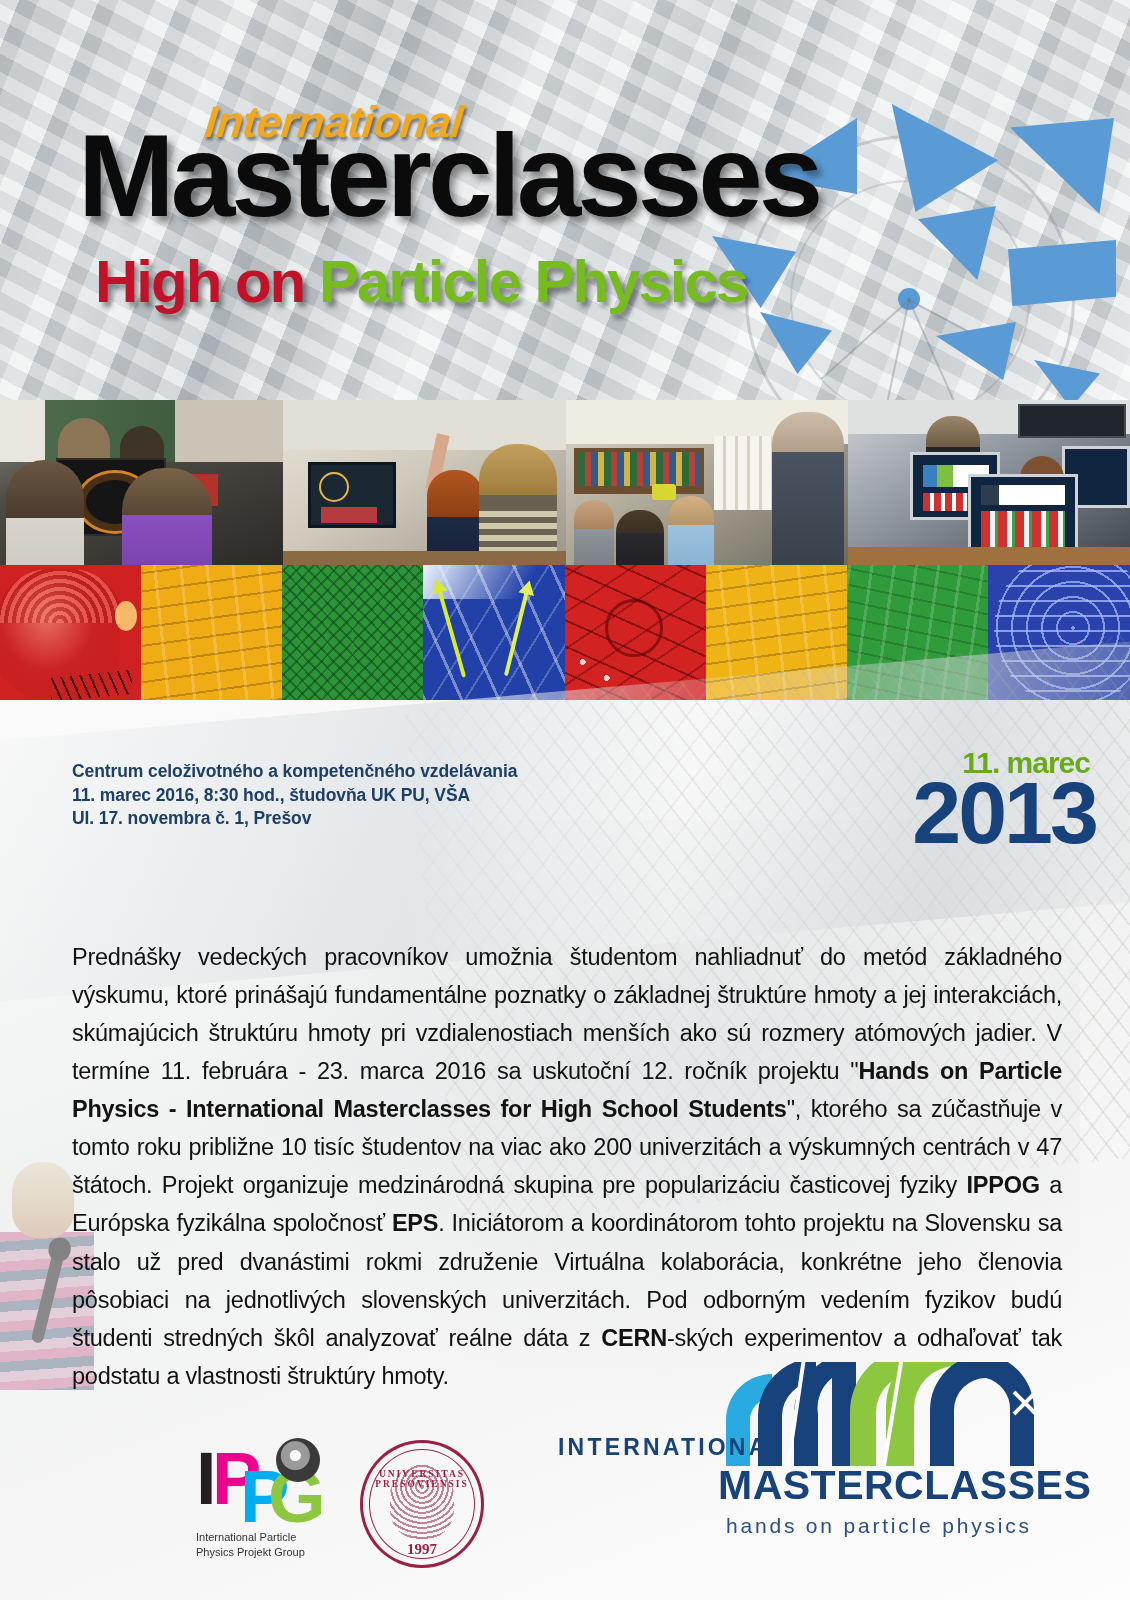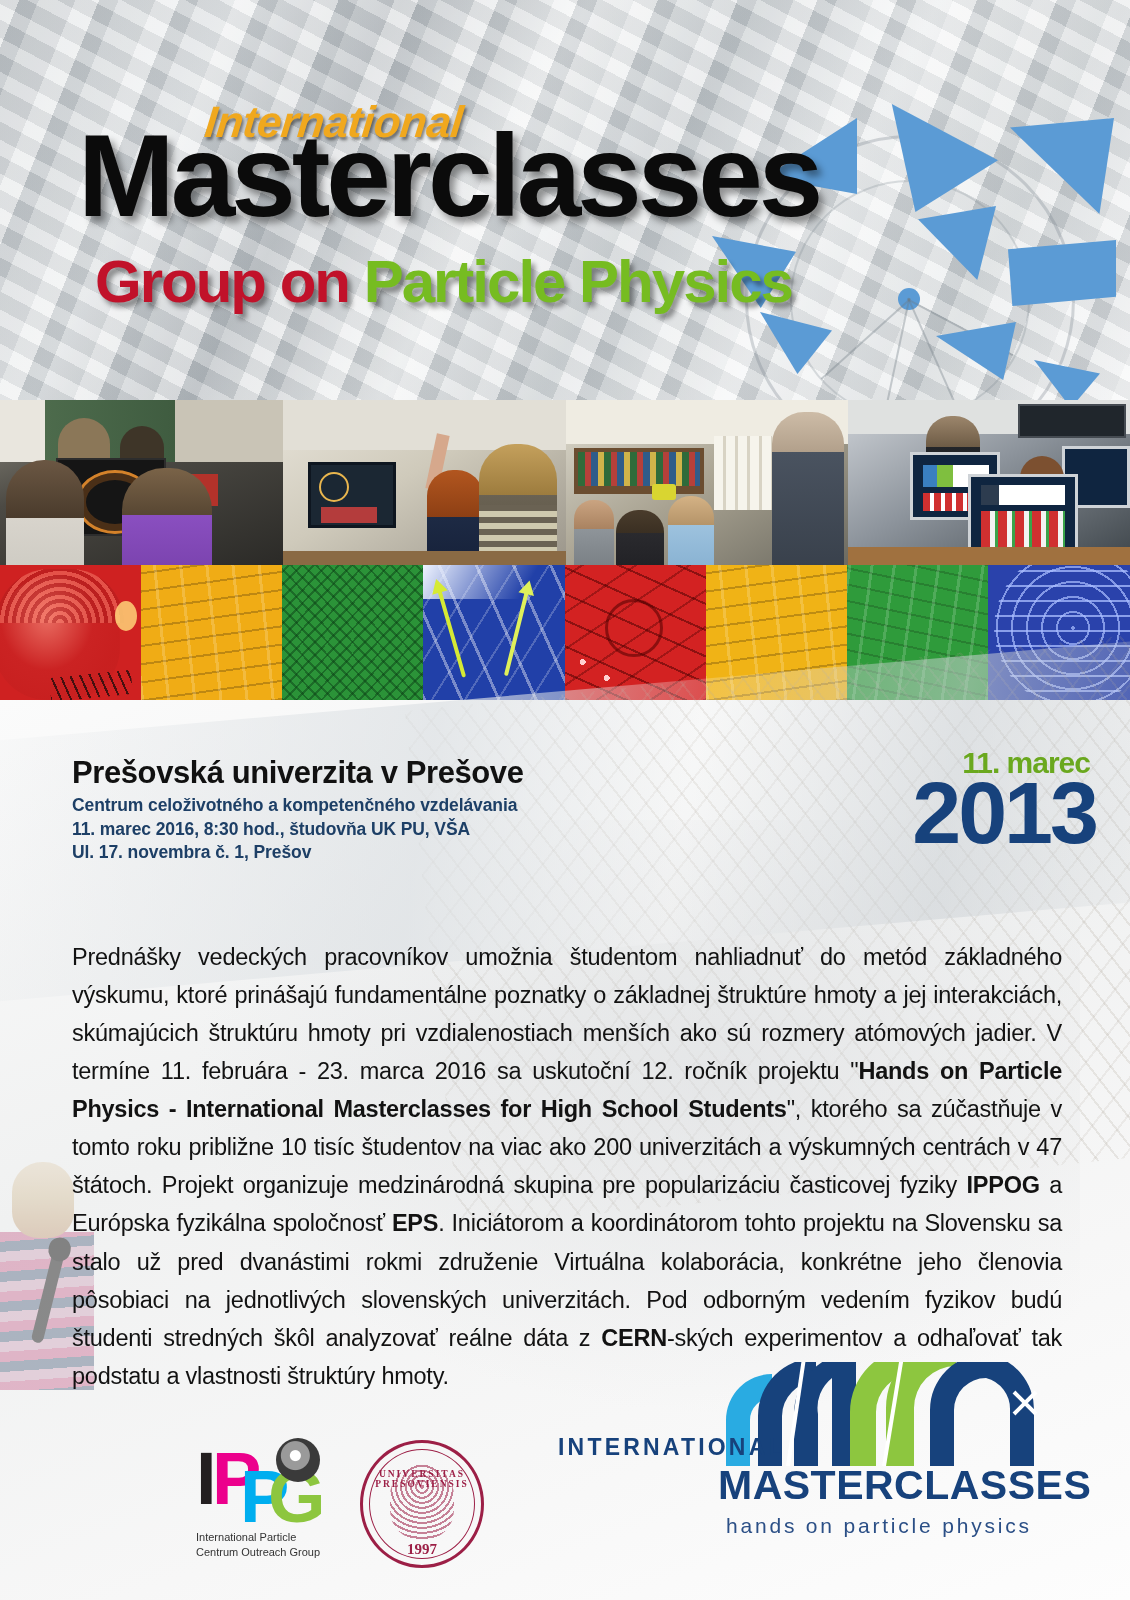--- a/index.html
+++ b/index.html
@@ -389,21 +389,21 @@
   <div class="wedge" style="left:712px;top:236px;width:84px;height:72px;clip-path:polygon(0 0,100% 22%,58% 100%);"></div>
   <div class="wedge" style="left:918px;top:206px;width:78px;height:74px;clip-path:polygon(0 18%,100% 0,76% 100%);"></div>
   <div class="wedge" style="left:1008px;top:240px;width:108px;height:66px;clip-path:polygon(0 14%,100% 0,100% 86%,4% 100%);"></div>
   <div class="wedge" style="left:760px;top:312px;width:72px;height:62px;clip-path:polygon(0 0,100% 30%,52% 100%);"></div>
   <div class="wedge" style="left:936px;top:322px;width:80px;height:58px;clip-path:polygon(0 24%,100% 0,84% 100%);"></div>
   <div class="wedge" style="left:1034px;top:360px;width:66px;height:48px;clip-path:polygon(0 0,100% 28%,56% 100%);"></div>
 
   <div class="titles">
     <div class="t-intl">International</div>
     <div class="t-master">Masterclasses</div>
-    <div class="t-sub"><span class="red">Group on </span><span class="grn">Particle Physics</span></div>
+    <div class="t-sub"><span class="red">High on </span><span class="grn">Particle Physics</span></div>
   </div>
 
   <div class="photostrip">
     <div class="ph ph1">
       <div class="h2"></div>
         <div class="h3"></div>
         <div class="mon"></div>
       <div class="lap"></div>
         <div class="h1"></div>
         <div class="h4"></div>
@@ -481,21 +481,20 @@
 
   <div class="lower-bg"></div>
   <div class="slant-sheen"></div>
   <div class="girl-photo">
     <div class="body"></div>
       <div class="head"></div>
       <div class="mic"></div>
   </div>
 
   <div class="venue">
-    <div class="venue-title">Prešovská univerzita v Prešove</div>
     <div class="venue-line first">Centrum celoživotného a kompetenčného vzdelávania</div>
     <div class="venue-line">11. marec 2016, 8:30 hod., študovňa UK PU, VŠA</div>
     <div class="venue-line">Ul. 17. novembra č. 1, Prešov</div>
   </div>
 
   <div class="dateblock">
     <div class="date-day">11. marec</div>
     <div class="date-year">2013</div>
   </div>
 
@@ -506,21 +505,21 @@
 
 
     <div class="logo-ippog">
       <span class="gl" style="left:0;top:8px;color:#231f20;">I</span>
       <span class="gl" style="left:16px;top:8px;color:#ec008c;">P</span>
       <span class="gl" style="left:44px;top:26px;color:#00aeef;">P</span>
       <span class="gl" style="left:72px;top:26px;color:#8dc63f;">G</span>
       <div class="ball"></div>
       <div class="cap">
         <div>International Particle</div>
-        <div>Centrum Outreach Group</div>
+        <div>Physics Projekt Group</div>
       </div>
     </div>
 
     <div class="logo-seal">
       <div class="ring"></div>
       <div class="ring2"></div>
       <div class="face"></div>
       <div class="top">UNIVERSITAS PRESOVIENSIS</div>
       <div class="yr">1997</div>
     </div>

